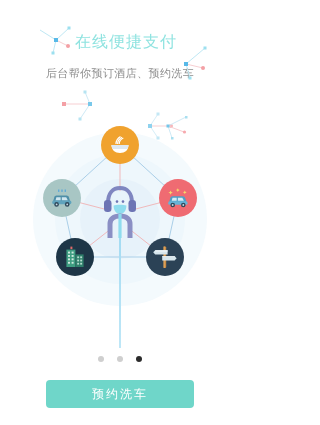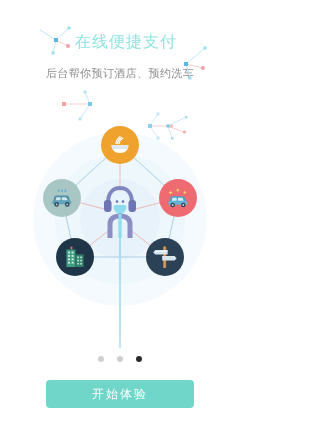--- a/index.html
+++ b/index.html
@@ -265,15 +265,15 @@
       </svg>
     </div>
   </div>
 
   <div id="dots">
     <span class="pdot" style="background: rgb(207, 207, 207);"></span>
     <span class="pdot" style="background: rgb(207, 207, 207);"></span>
     <span class="pdot active" style="background: rgb(43, 43, 43);"></span>
   </div>
 
-  <button id="cta" style="background: rgb(111, 214, 201); color: rgb(255, 255, 255);">开始体验</button>
+  <button id="cta" style="background: rgb(111, 214, 201); color: rgb(255, 255, 255);">预约洗车</button>
 
 </div>
 
 </body></html>

